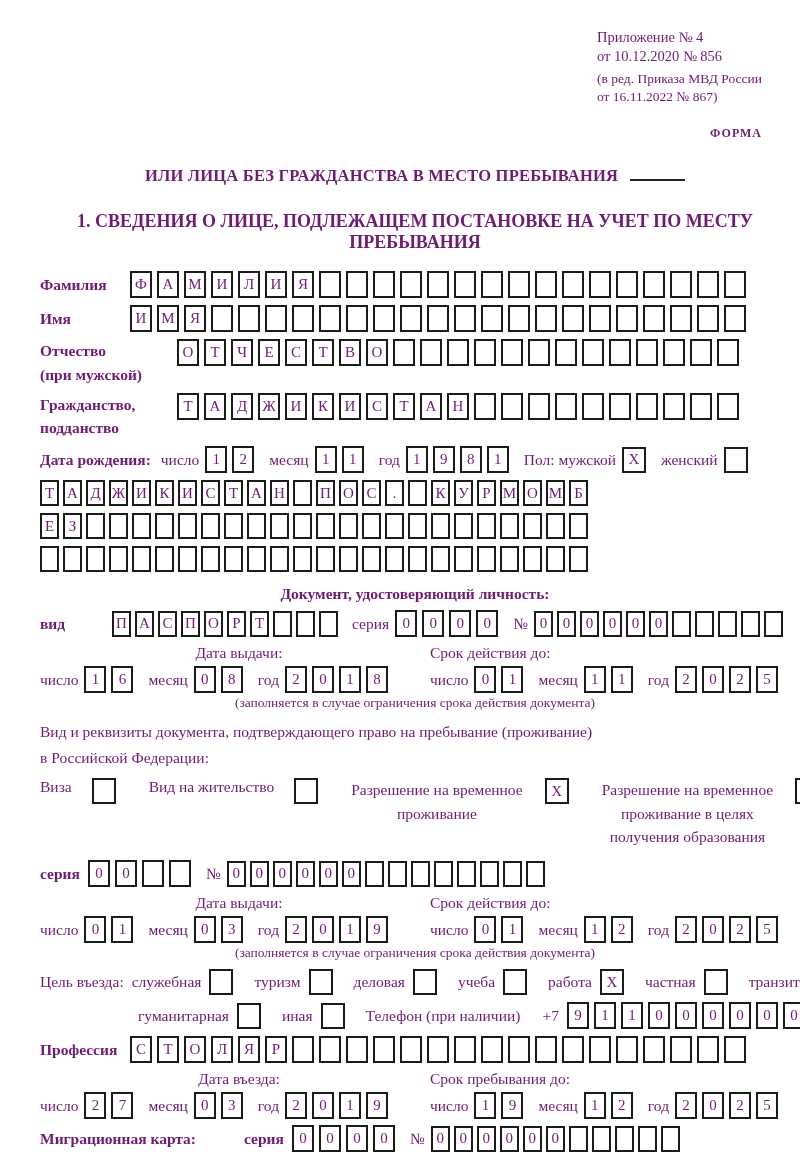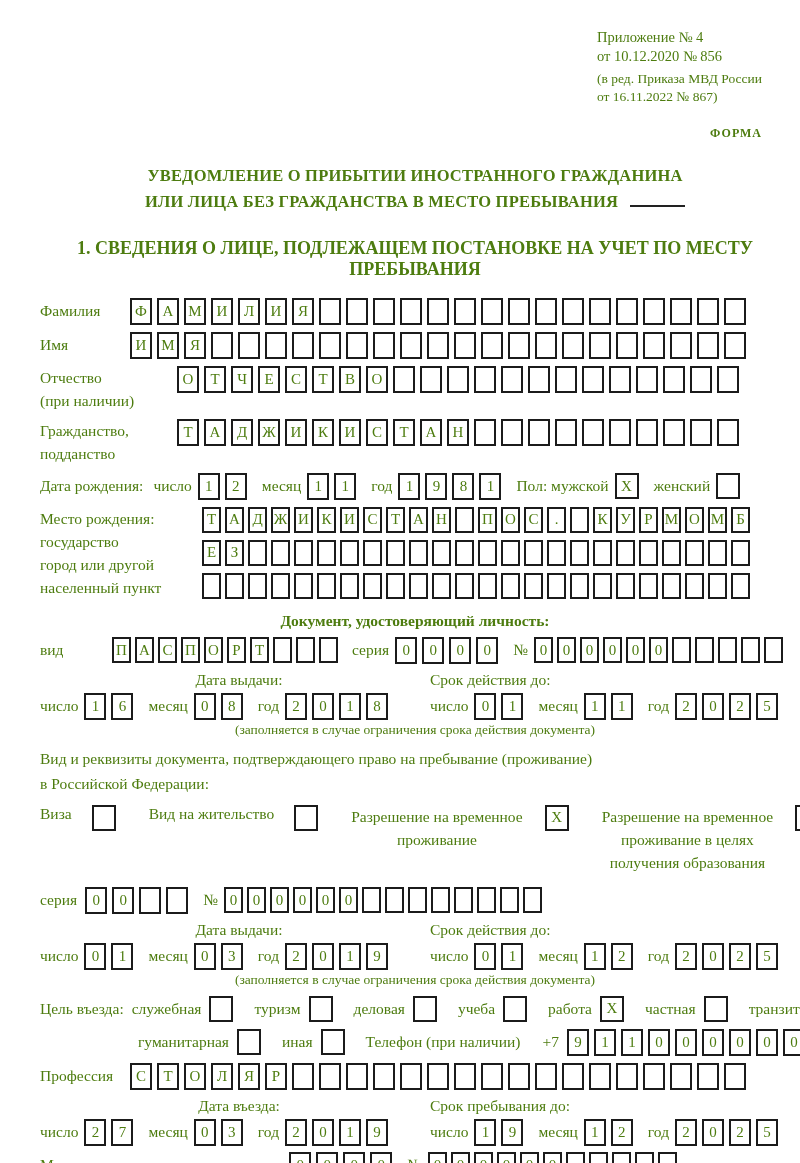--- a/index.html
+++ b/index.html
@@ -1,31 +1,31 @@
 <!DOCTYPE html>
 <html><head>
 <meta charset="utf-8">
 <style>
   html,body { margin:0; padding:0; background:#888; }
   .page {
-    width:800px; height:1163px; margin:0 auto; background:#fff; color:#4d7c0f;
+    width:800px; height:1163px; margin:0 auto; background:#fff; color:#701a75;
     font-family:"Liberation Serif","DejaVu Serif",serif; font-size:15.5px;
     box-sizing:border-box; padding:28px 10px 10px 40px; overflow:hidden; position:relative;
   }
   .top-right { margin-left:557px; width:200px; font-size:14.5px; line-height:1.32; }
   .top-right .amend { font-size:13.5px; }
   .top-right .amend.first { margin-top:4px; }
   .forma { margin-top:20px; text-align:right; padding-right:28px; font-weight:bold; font-size:12px; letter-spacing:1px; }
   .title { margin-top:22px; text-align:center; font-weight:bold; font-size:16.5px; line-height:1.6; letter-spacing:0.2px; }
   .t-underline { display:inline-block; width:55px; border-bottom:2.5px solid #222; margin-left:12px; vertical-align:baseline; }
   .sec-heading { margin-top:22px; margin-bottom:18px; text-align:center; font-weight:bold; font-size:18px; }
 
   .row { display:flex; align-items:center; margin-bottom:7px; }
   .row.top { align-items:flex-start; }
-  .lbl { flex:none; }
+  .lbl { flex:none;font-weight:bold; }
   .w90 { width:90px; } .w70 { width:72px; } .w137 { width:137px; } .w160 { width:162px; }
   .two { line-height:1.5; }
 
   .boxes { display:inline-flex; flex-wrap:nowrap; flex:none; }
   .box {
     box-sizing:border-box; display:inline-flex; align-items:center; justify-content:center;
     width:22px; height:27px; border:2px solid #1b1b1b; margin-right:5px;
     font-size:15px; line-height:1; flex:none; background:#fff;
   }
   .boxes.sm .box { width:19px; height:26px; margin-right:4px; }
@@ -65,21 +65,20 @@
   <div class="top-right">
     <div>Приложение № 4</div>
     <div>от 10.12.2020 № 856</div>
     <div class="amend first">(в ред. Приказа МВД России</div>
     <div class="amend">от 16.11.2022 № 867)</div>
   </div>
 
   <div class="forma">ФОРМА</div>
 
   <div class="title">
-    <div>УВЕДОМЛЕНИЕ О ПРИБЫТИИ ИНОСТРАННОГО ГРАЖДАНИНА</div>
     <div>
       <span>ИЛИ ЛИЦА БЕЗ ГРАЖДАНСТВА В МЕСТО ПРЕБЫВАНИЯ</span><span class="t-underline"></span>
     </div>
   </div>
 
   <div class="sec-heading">1. СВЕДЕНИЯ О ЛИЦЕ, ПОДЛЕЖАЩЕМ ПОСТАНОВКЕ НА УЧЕТ ПО МЕСТУ ПРЕБЫВАНИЯ</div>
 
   <div class="row">
     <span class="lbl w90">Фамилия</span>
     <span class="boxes">
@@ -134,21 +133,21 @@
         <span class="box"></span>
         <span class="box"></span>
         <span class="box"></span>
         <span class="box"></span>
       </span>
   </div>
 
   <div class="row top">
     <span class="lbl w137 two">
       <span>Отчество</span><br>
-      <span>(при наличии)</span>
+      <span>(при мужской)</span>
     </span>
     <span class="boxes">
         <span class="box">О</span>
         <span class="box">Т</span>
         <span class="box">Ч</span>
         <span class="box">Е</span>
         <span class="box">С</span>
         <span class="box">Т</span>
         <span class="box">В</span>
         <span class="box">О</span>
@@ -217,26 +216,20 @@
         <span class="box">8</span>
         <span class="box">1</span>
       </span>
     <span class="dlbl">Пол: мужской</span>
     <span class="box cbx">X</span>
     <span class="dlbl">женский</span>
     <span class="box cbx"></span>
   </div>
 
   <div class="block">
-    <div class="lbl-col w160">
-      <div>Место рождения:</div>
-      <div>государство</div>
-      <div>город или другой</div>
-      <div>населенный пункт</div>
-    </div>
     <div class="boxes-col">
       <div class="boxes sm">
           <span class="box">Т</span>
           <span class="box">А</span>
           <span class="box">Д</span>
           <span class="box">Ж</span>
           <span class="box">И</span>
           <span class="box">К</span>
           <span class="box">И</span>
           <span class="box">С</span>

